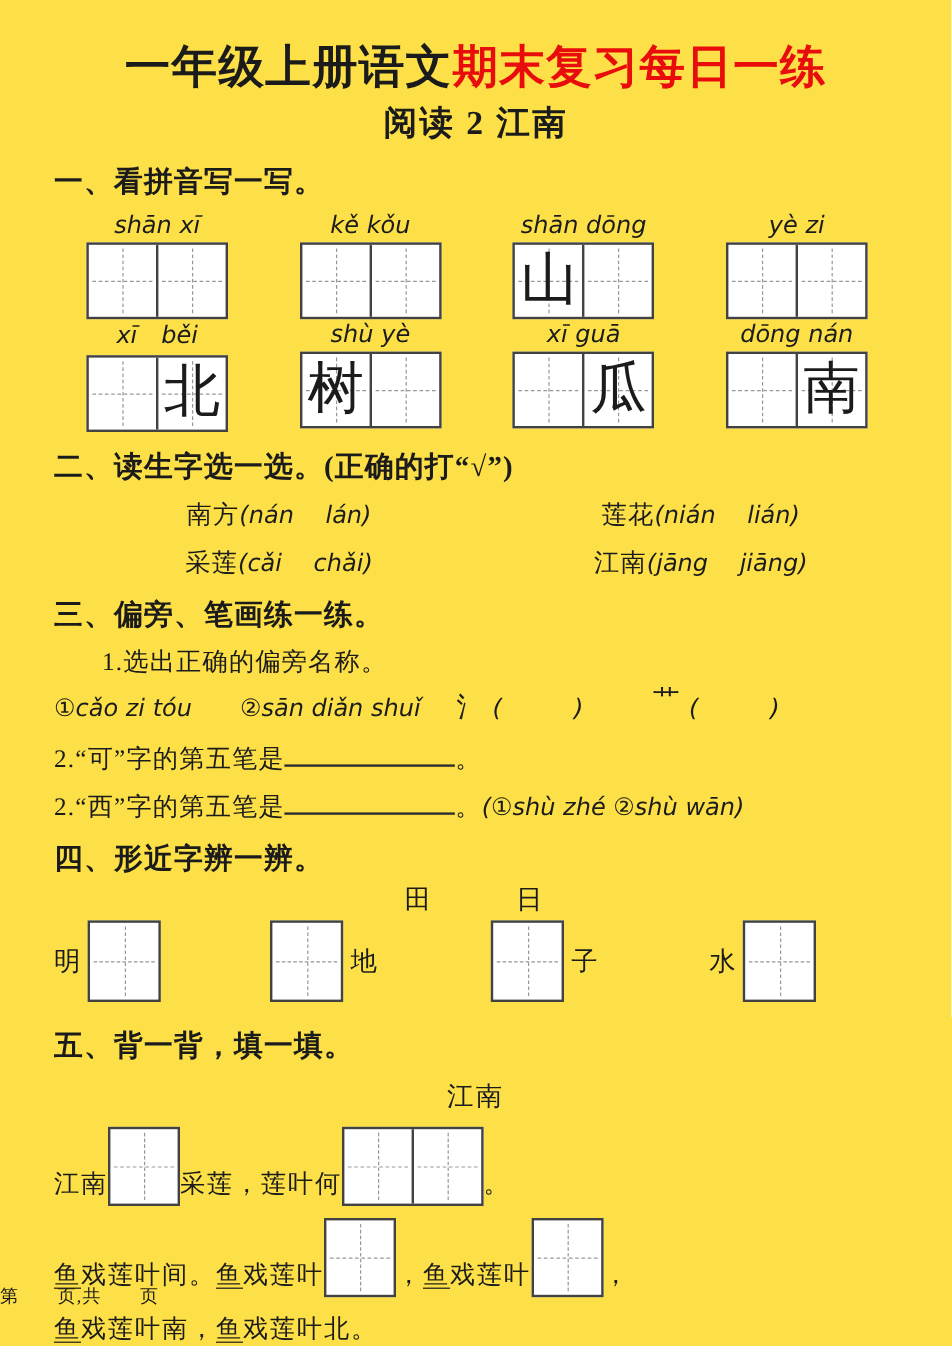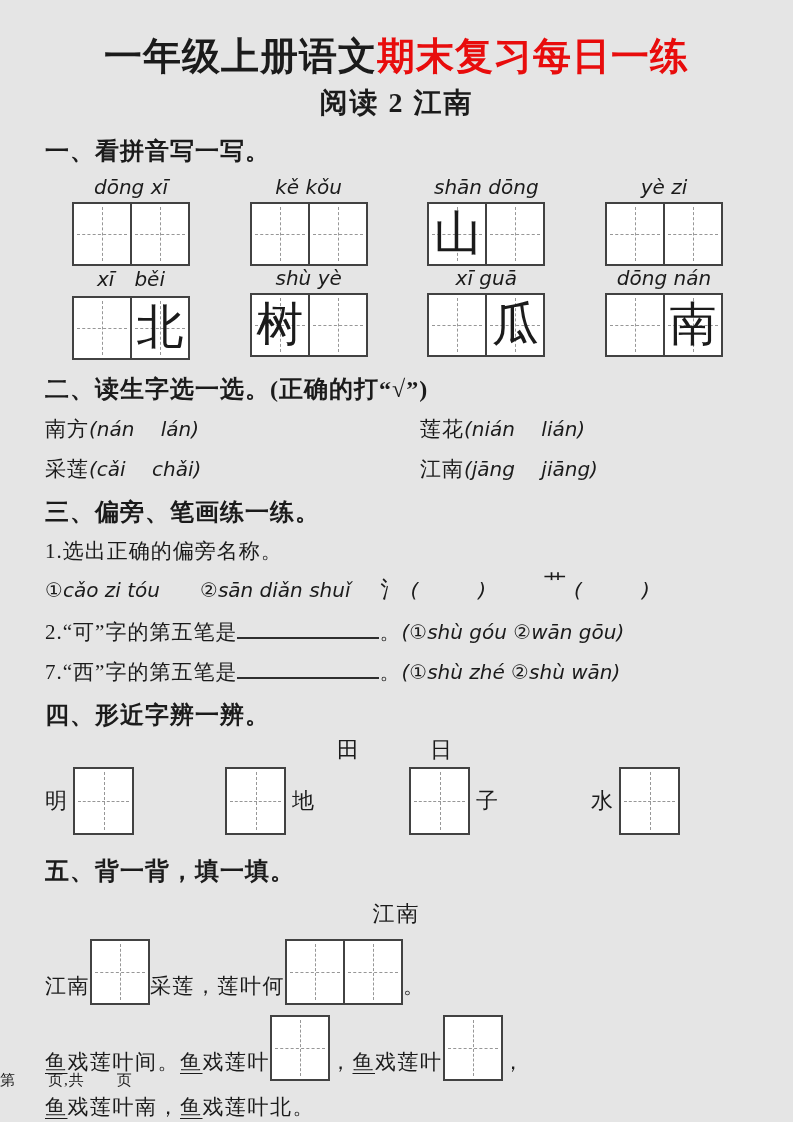--- a/index.html
+++ b/index.html
@@ -1,50 +1,50 @@
 <!DOCTYPE html>
 <html><head>
 <meta charset="utf-8">
 <style>
   html,body{margin:0;padding:0;background:#ffffff;}
   .page{
     position:relative;
     width:793px;height:1122px;
     margin:0 auto;
-    background:#e5e5e5;
+    background:#fde047;
     color:#1b1b1b;
     overflow:hidden;
     box-sizing:border-box;
     padding:34px 45px 0 45px;
     font-family:"Liberation Serif","DejaVu Serif",serif;
   }
   
   .title{text-align:center;font-size:38px;font-weight:bold;line-height:1.2;letter-spacing:1px;}
   .t-red{color:#e80c0c;}
   .subtitle{text-align:center;font-size:28px;font-weight:bold;margin-top:4px;letter-spacing:2px;}
   
   .sec-heading{font-size:24px;font-weight:bold;margin-top:13px;letter-spacing:1px;}
-  .body-line{font-size:21px;margin-top:9px;letter-spacing:1px;}
+  .body-line{font-size:21px;margin-top:9px;letter-spacing:1px;margin-left:40px;}
   .pyi{font-family:"DejaVu Sans","Liberation Sans",sans-serif;font-style:italic;font-size:20px;letter-spacing:0;}
   
   .tzg{display:inline-flex;border:2px solid #424242;background:#fff;flex:none;}
   .cell{width:56px;height:60px;position:relative;}
   .cell+.cell{border-left:2px solid #424242;}
   .cell::before{content:"";position:absolute;top:3px;bottom:3px;left:50%;border-left:1.5px dashed #979797;}
   .cell::after{content:"";position:absolute;left:3px;right:3px;top:50%;border-top:1.5px dashed #979797;}
   .hz{position:absolute;inset:0;display:flex;align-items:center;justify-content:center;
       font-size:47px;line-height:1;z-index:2;font-family:"Liberation Serif","DejaVu Serif",serif;}
   
   .pyrow{display:flex;justify-content:space-between;width:651px;margin:8px 0 0 27px;}
   .pgroup{display:flex;flex-direction:column;align-items:center;}
   .pinyin-label{font-family:"DejaVu Sans","Liberation Sans",sans-serif;font-style:italic;
       font-size:20px;margin-bottom:3px;white-space:nowrap;}
   
   .choices{display:grid;grid-template-columns:375px auto;row-gap:12px;margin-top:10px;}
-  .choice-item{font-size:21px;letter-spacing:1px;}
+  .choice-item{font-size:21px;letter-spacing:1px;text-align:center;}
   .choice-item .pyi{font-size:20px;}
   
   .q1line{display:flex;align-items:baseline;margin-top:10px;font-size:21px;}
   .q1line .c2{margin-left:40px;}
   .q1line .rad1{margin-left:30px;font-size:22px;}
   .q1line .rad2{margin-left:58px;font-size:22px;position:relative;top:-8px;}
   .q1line .paren{margin-left:8px;}
   .qline{font-size:21px;margin-top:12px;letter-spacing:1px;display:flex;align-items:baseline;text-align:center;}
   .blank{display:inline-block;width:142px;height:0.95em;border-bottom:2px solid #2e2e2e;flex:none;}
   
@@ -69,21 +69,21 @@
 
 <div class="page">
 
   <div class="title"><span class="t-black">一年级上册语文</span><span class="t-red">期末复习每日一练</span></div>
   <div class="subtitle">阅读 2 江南</div>
 
   <div class="sec-heading">一、看拼音写一写。</div>
 
   <div class="pyrow">
     <div class="pgroup">
-      <div class="pinyin-label">dōng xī</div>
+      <div class="pinyin-label">shān xī</div>
       <div class="tzg">
         <div class="cell">
             <span class="hz"></span>
           </div>
         <div class="cell">
             <span class="hz"></span>
           </div>
       </div>
     </div>
     <div class="pgroup">
@@ -183,24 +183,23 @@
     <span class="pyi c2">②sān diǎn shuǐ</span>
     <span class="rad1">氵</span>
     <span class="pyi paren">(　　　)</span>
     <span class="rad2">艹</span>
     <span class="pyi paren">(　　　)</span>
   </div>
   <div class="qline">
     <span>2.“可”字的第五笔是</span>
       <span class="blank"></span>
       <span>。</span>
-      <span class="pyi">(①shù góu ②wān gōu)</span>
   </div>
   <div class="qline">
-    <span>7.“西”字的第五笔是</span>
+    <span>2.“西”字的第五笔是</span>
       <span class="blank"></span>
       <span>。</span>
       <span class="pyi">(①shù zhé ②shù wān)</span>
   </div>
 
   <div class="sec-heading">四、形近字辨一辨。</div>
   <div class="hintrow">
     <span class="h1">田</span>
     <span class="h2">日</span>
   </div>

